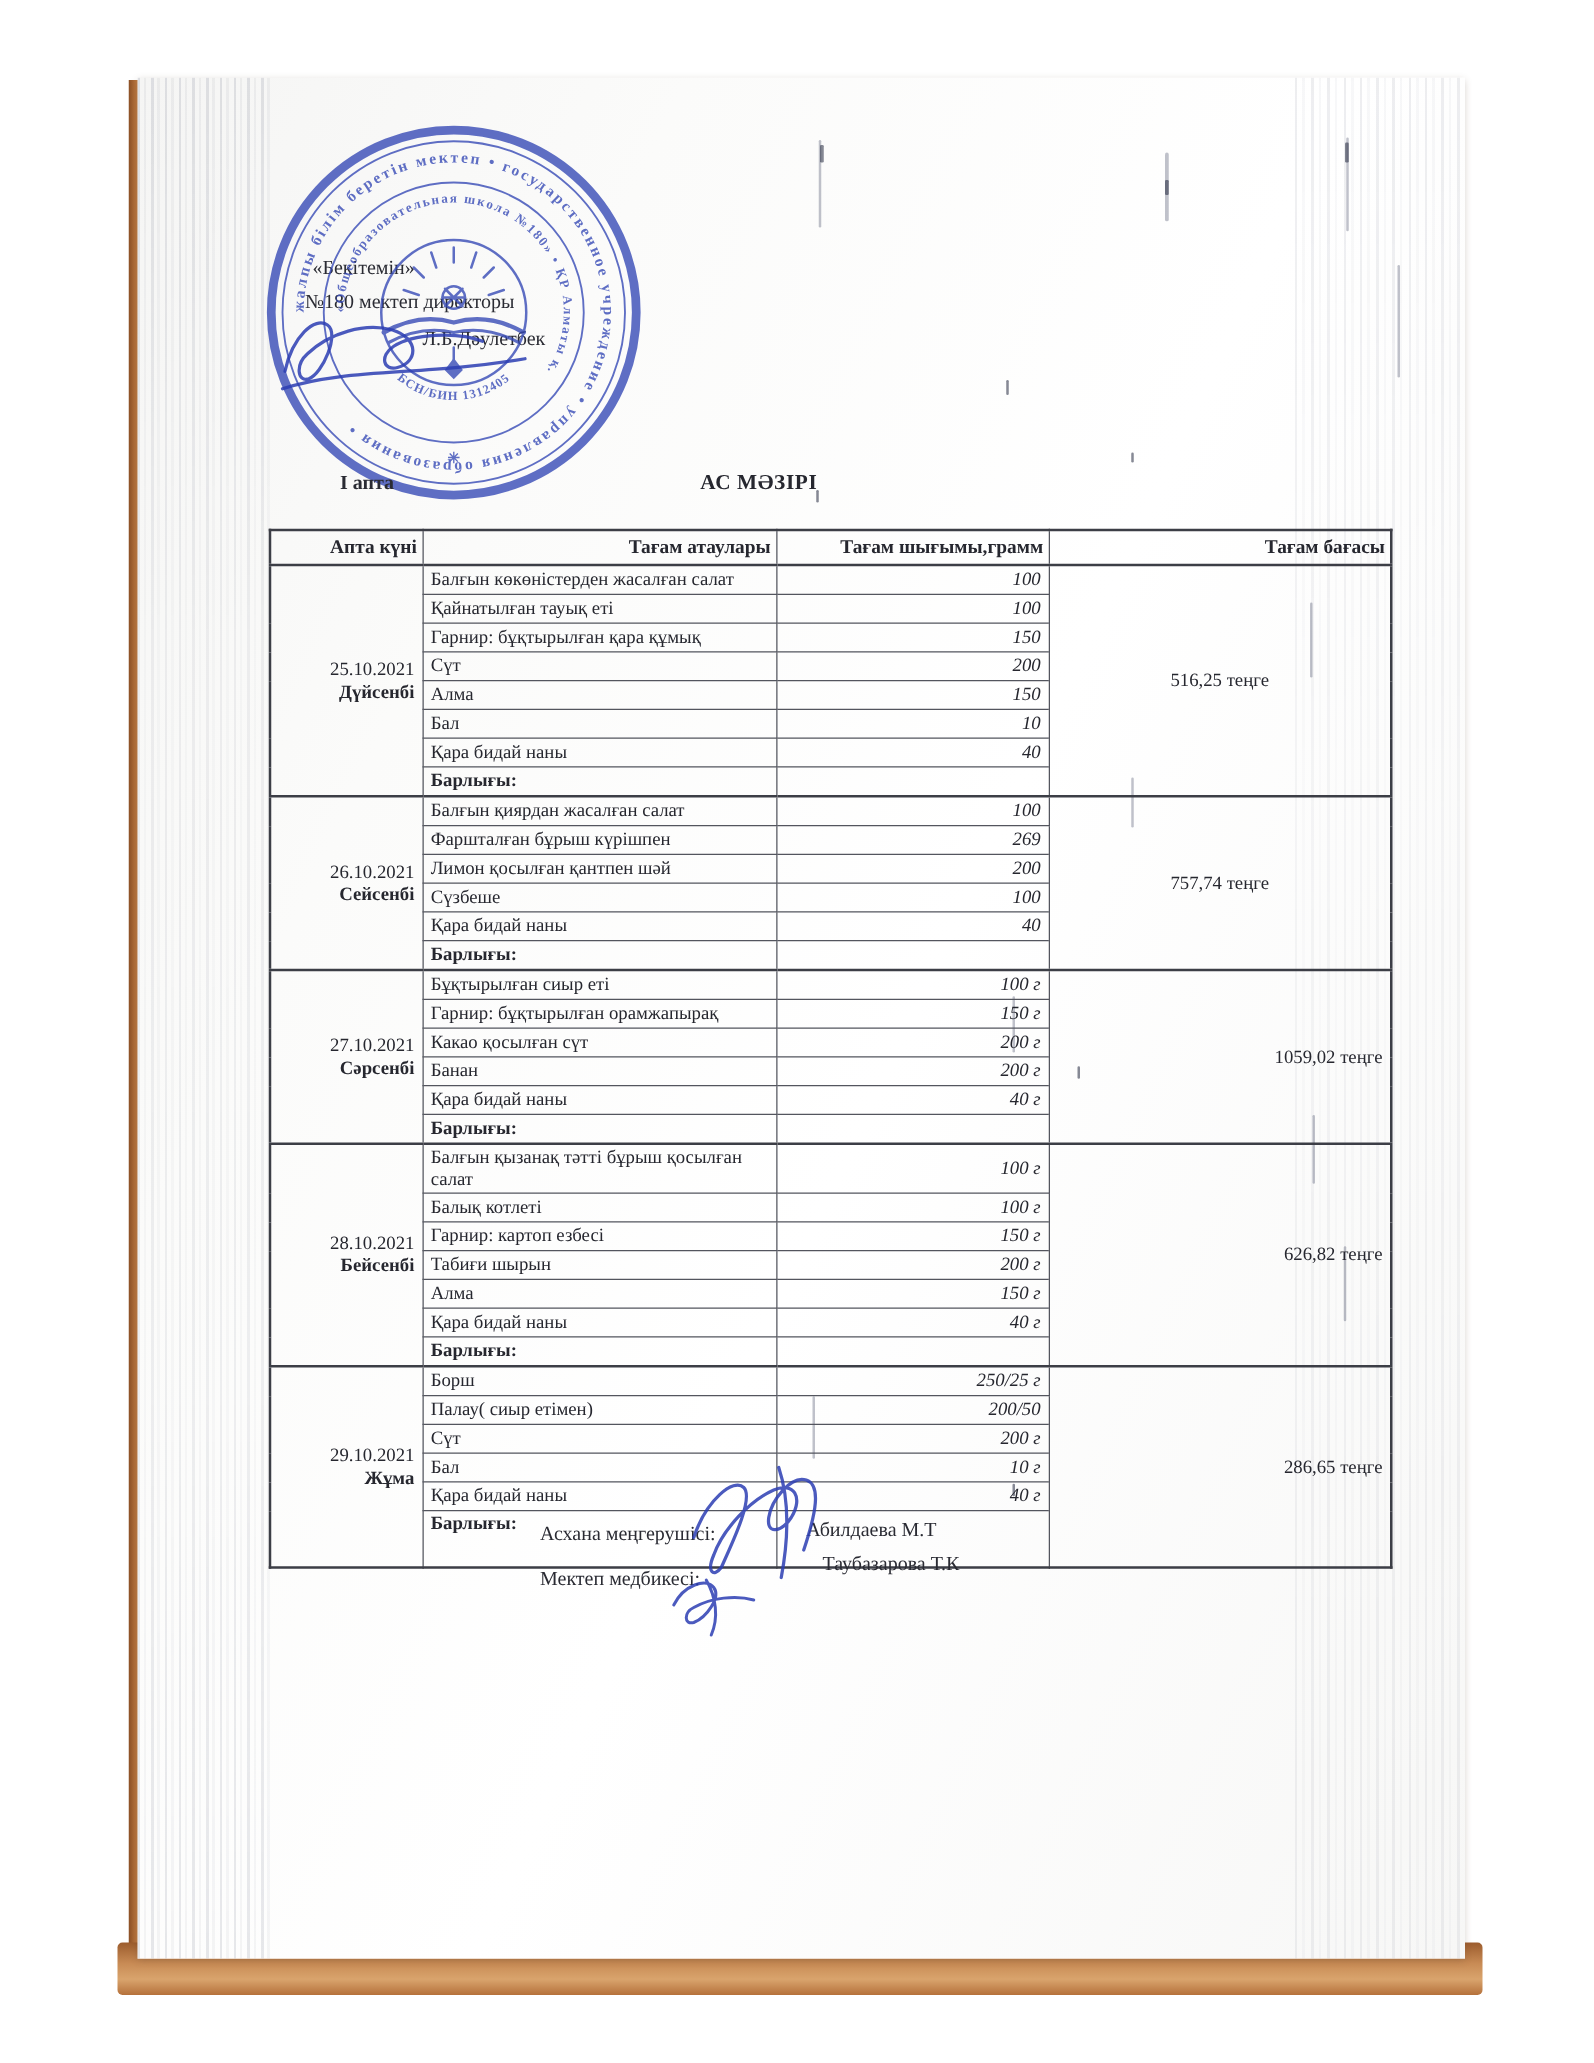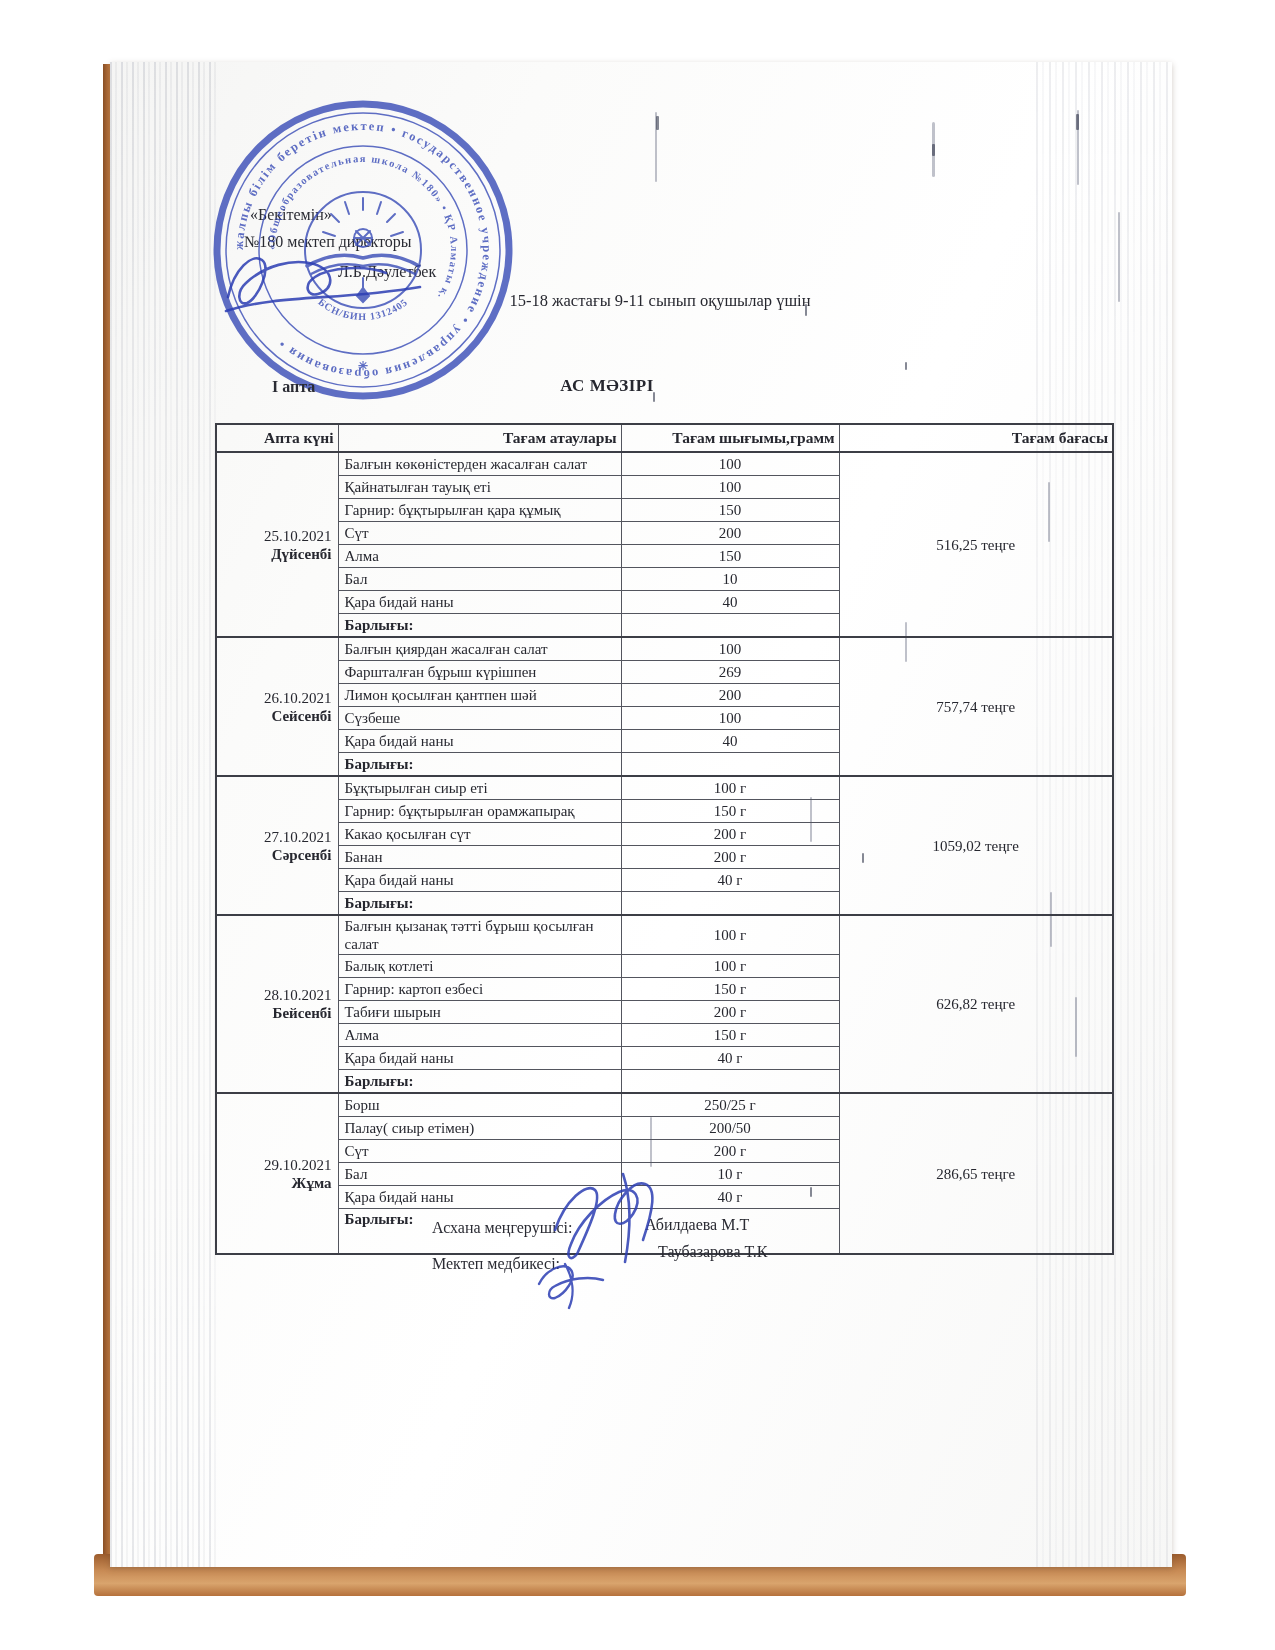--- a/index.html
+++ b/index.html
@@ -63,27 +63,27 @@
     border-collapse:collapse;table-layout:fixed;color:#26272f;
     border:2px solid #3c3e46;
   }
   .menu-table th,.menu-table td{border:1px solid #53555e;}
   .menu-table th{
     font-size:15.5px;font-weight:bold;text-align:right;
     padding:2px 4px 2px 8px;height:22px;border-bottom:1.5px solid #3c3e46;
   }
   .menu-table td{font-size:15px;padding:1px 6px;height:20px;line-height:18px;vertical-align:middle;}
   .name-cell{padding:1px 40px 1px 8px;}
-  .amount-cell{text-align:center;}
+  .amount-cell{text-align:right;font-style:italic;}
   .day-cell{vertical-align:top;padding:3px 4px 2px 6px;line-height:21px;text-align:right;}
   .day-weekday{font-weight:bold;}
   .total-label{font-weight:bold;}
   .price-cell{text-align:center;}
   .price-mid{vertical-align:middle;}
-  .price-low{vertical-align:bottom;padding-bottom:6px;}
+  .price-low{vertical-align:bottom;padding-bottom:6px;text-align:right;}
   .menu-table tr.day-start td{border-top:2px solid #3c3e46;}
   .total-row-tall td{height:42px;vertical-align:top;}
   
   .f-label1{left:322px;top:1157px;font-size:16px;}
   .f-name1{left:535px;top:1154px;font-size:16px;}
   .f-label2{left:322px;top:1183px;font-size:16px;margin-top:10px;}
   .f-name2{left:548px;top:1181px;font-size:16px;}
   
   .stamp{position:absolute;left:101px;top:36px;opacity:.78;}
   .stamp text{font-family:"Liberation Serif","DejaVu Serif",serif;font-weight:bold;}
@@ -158,21 +158,20 @@
       <path d="M152,180 L152,194"></path>
       <path d="M146,198 L152,190 L158,198 L152,204 Z" fill="#3347b5"></path>
     </g>
   </svg>
 
   <svg class="sig sig1" width="210" height="75" viewBox="0 0 210 75">
     <path d="M8,52 C14,24 32,8 42,15 C52,22 38,54 27,58 C18,61 16,47 26,38 C44,21 72,13 94,19 C116,26 114,45 98,49 C87,52 83,40 95,32 C110,22 146,20 166,28 M6,66 C58,49 118,56 200,42" stroke="#2c3eb3" stroke-width="2.6" fill="none" stroke-linecap="round"></path>
   </svg>
 
   <div class="title-block">
-    <div>15-18 жастағы 9-11 сынып оқушылар үшін</div>
   </div>
 
   <div class="txt week-label">I апта</div>
   <div class="menu-title">АС МӘЗІРІ</div>
 
   <table class="menu-table">
     <colgroup>
       <col style="width:122px">
         <col style="width:283px">
         <col style="width:218px">

